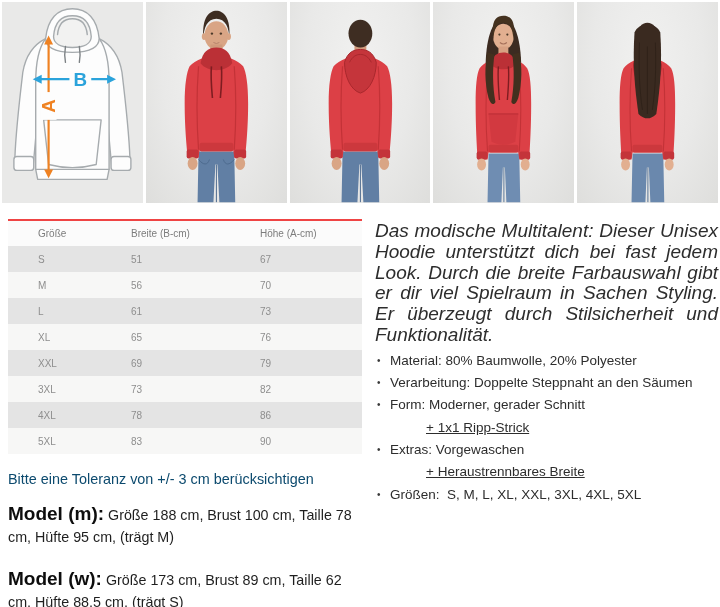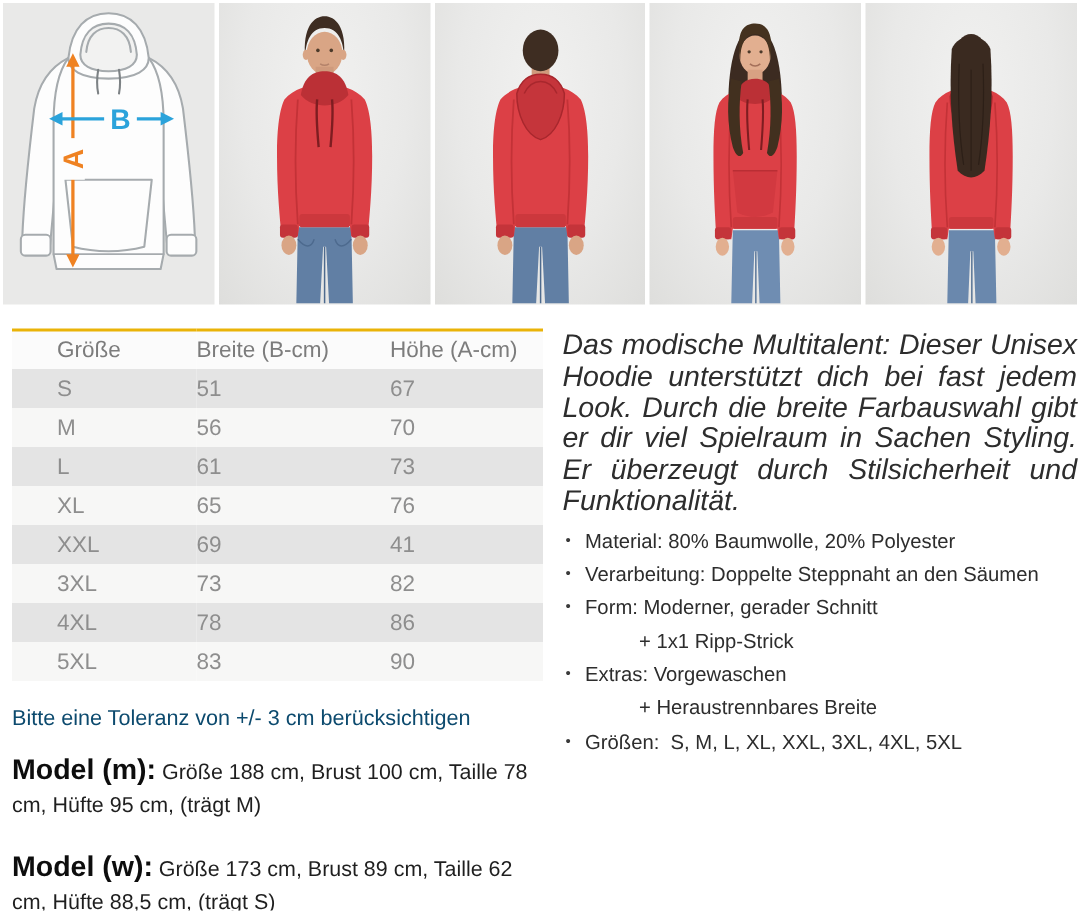--- a/index.html
+++ b/index.html
@@ -16,42 +16,42 @@
   
   .gallery{position:absolute;top:2px;left:2px;width:716px;height:201px;display:flex;gap:3px;}
   .panel{flex:1 1 0;height:201px;overflow:hidden;position:relative;
     background:radial-gradient(ellipse at 50% 30%, #f1f1f0 0%, #e9e9e8 55%, #dededc 100%);}
   .panel.diagram{background:#e9e9e8;}
   .panel svg{display:block;width:100%;height:100%;}
   
   .left-col{position:absolute;top:219px;left:8px;width:360px;}
   table.size-table{
     width:354px;border-collapse:collapse;table-layout:fixed;
-    border-top:2px solid #eab308;
-    font-size:15px;color:#8e8e8e;
+    border-top:2px solid #ef4444;
+    font-size:10px;color:#8e8e8e;
   }
   table.size-table th{
     font-weight:400;text-align:left;color:#7c7c7c;height:25px;
     background:#fbfbfb;padding:0;vertical-align:middle;
   }
   table.size-table td{height:26px;padding:0;vertical-align:middle;}
   table.size-table th:first-child, table.size-table td:first-child{padding-left:30px;}
   table.size-table tbody tr:nth-child(odd){background:#e4e4e4;}
   table.size-table tbody tr:nth-child(even){background:#f7f7f6;}
   .tolerance{margin-top:17px;font-size:14.4px;color:#0c4a6e;}
   .model-note{margin-top:16px;width:358px;font-size:14.3px;line-height:21.5px;color:#1f1f1f;}
   .model-note + .model-note{margin-top:20px;}
   .model-label{font-weight:bold;font-size:19px;color:#0d0d0d;}
   
   .right-col{position:absolute;top:221px;left:375px;width:343px;}
   .intro{margin:0;font-size:19px;line-height:20.8px;color:#2d2d2d;text-align:justify;font-style:italic;}
   ul.features{list-style:none;margin:4px 0 0 0;padding:0;}
   ul.features li{position:relative;padding-left:15px;font-size:13.5px;line-height:22.3px;color:#2d2d2d;}
   ul.features li::before{content:"\2022";position:absolute;left:2px;top:0;font-size:10px;line-height:22.3px;color:#3a3a3a;}
-  ul.features .sub{margin-left:36px;}
+  ul.features .sub{margin-left:36px;text-decoration:underline;}
 </style>
 </head>
 <body>
 
 <div class="gallery">
 
   <div class="panel diagram">
     <svg viewBox="0 0 142 201">
       <g stroke="#a6abae" stroke-width="1.4" fill="#fdfdfd" stroke-linejoin="round" stroke-linecap="round">
 
@@ -211,21 +211,21 @@
           <td>73</td>
         </tr>
         <tr>
           <td>XL</td>
           <td>65</td>
           <td>76</td>
         </tr>
         <tr>
           <td>XXL</td>
           <td>69</td>
-          <td>41</td>
+          <td>79</td>
         </tr>
         <tr>
           <td>3XL</td>
           <td>73</td>
           <td>82</td>
         </tr>
         <tr>
           <td>4XL</td>
           <td>78</td>
           <td>86</td>

